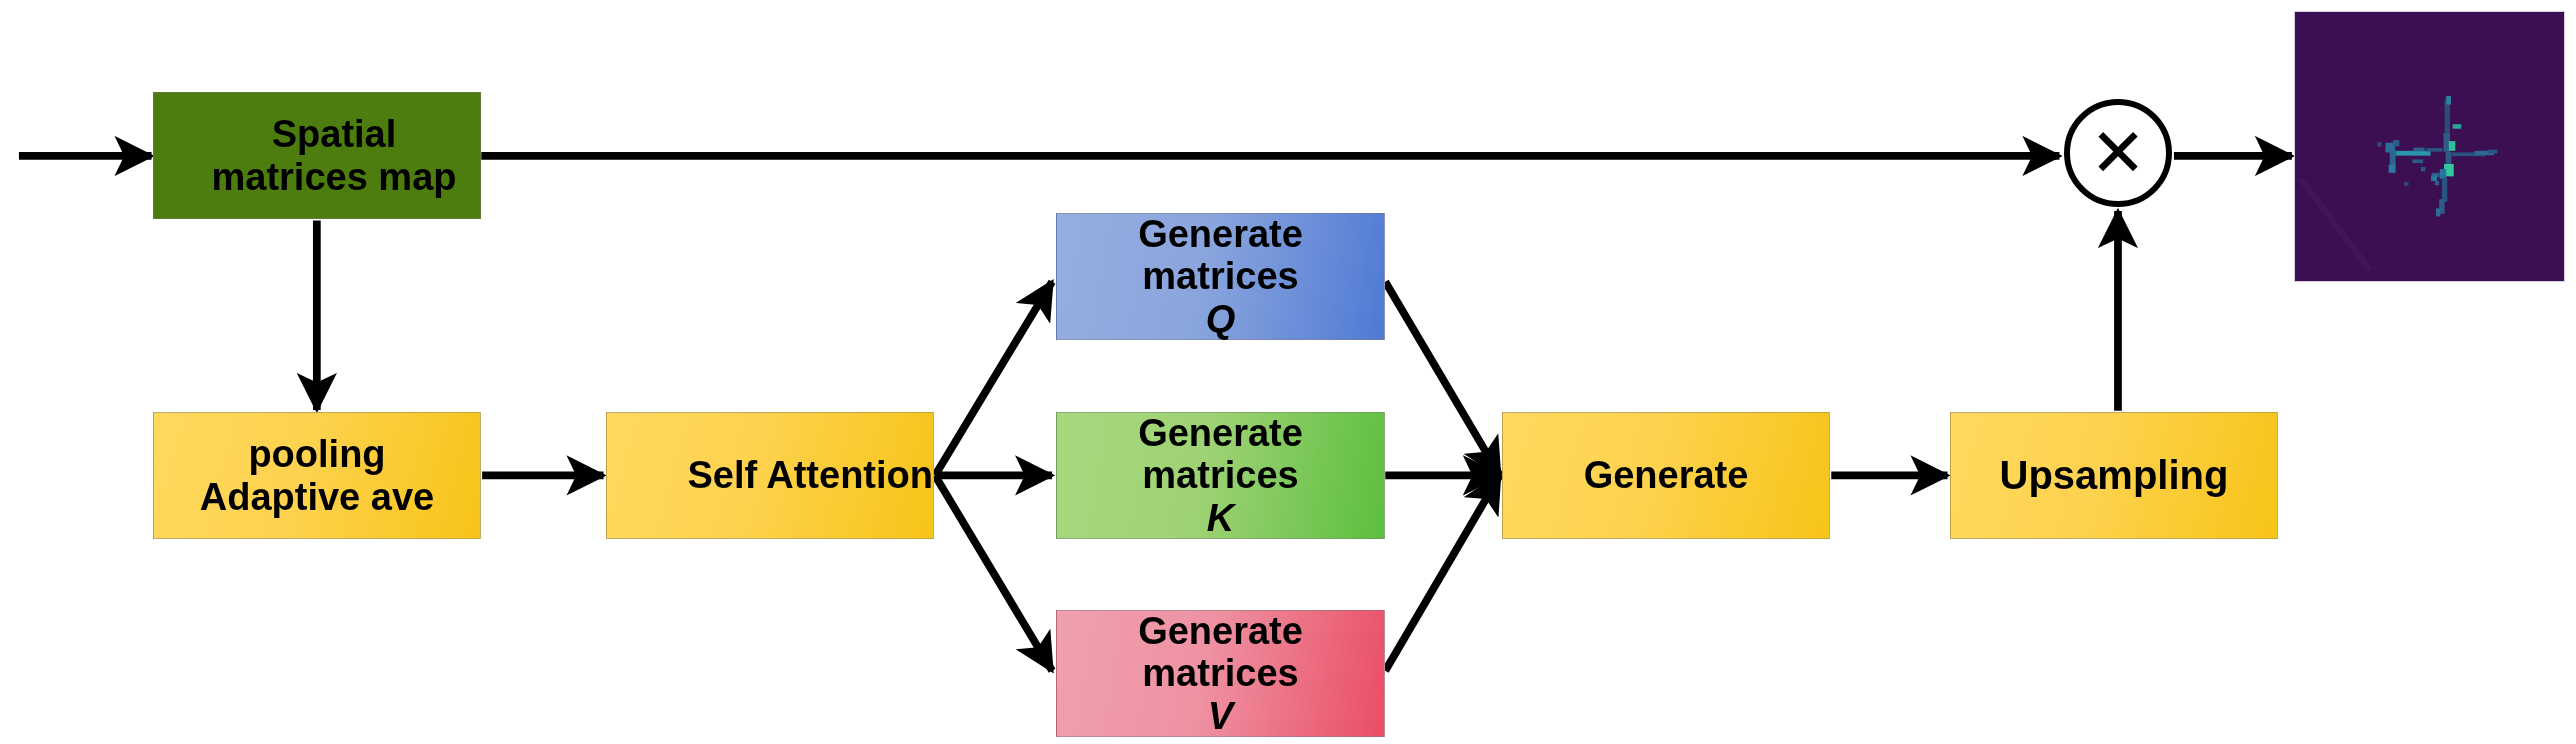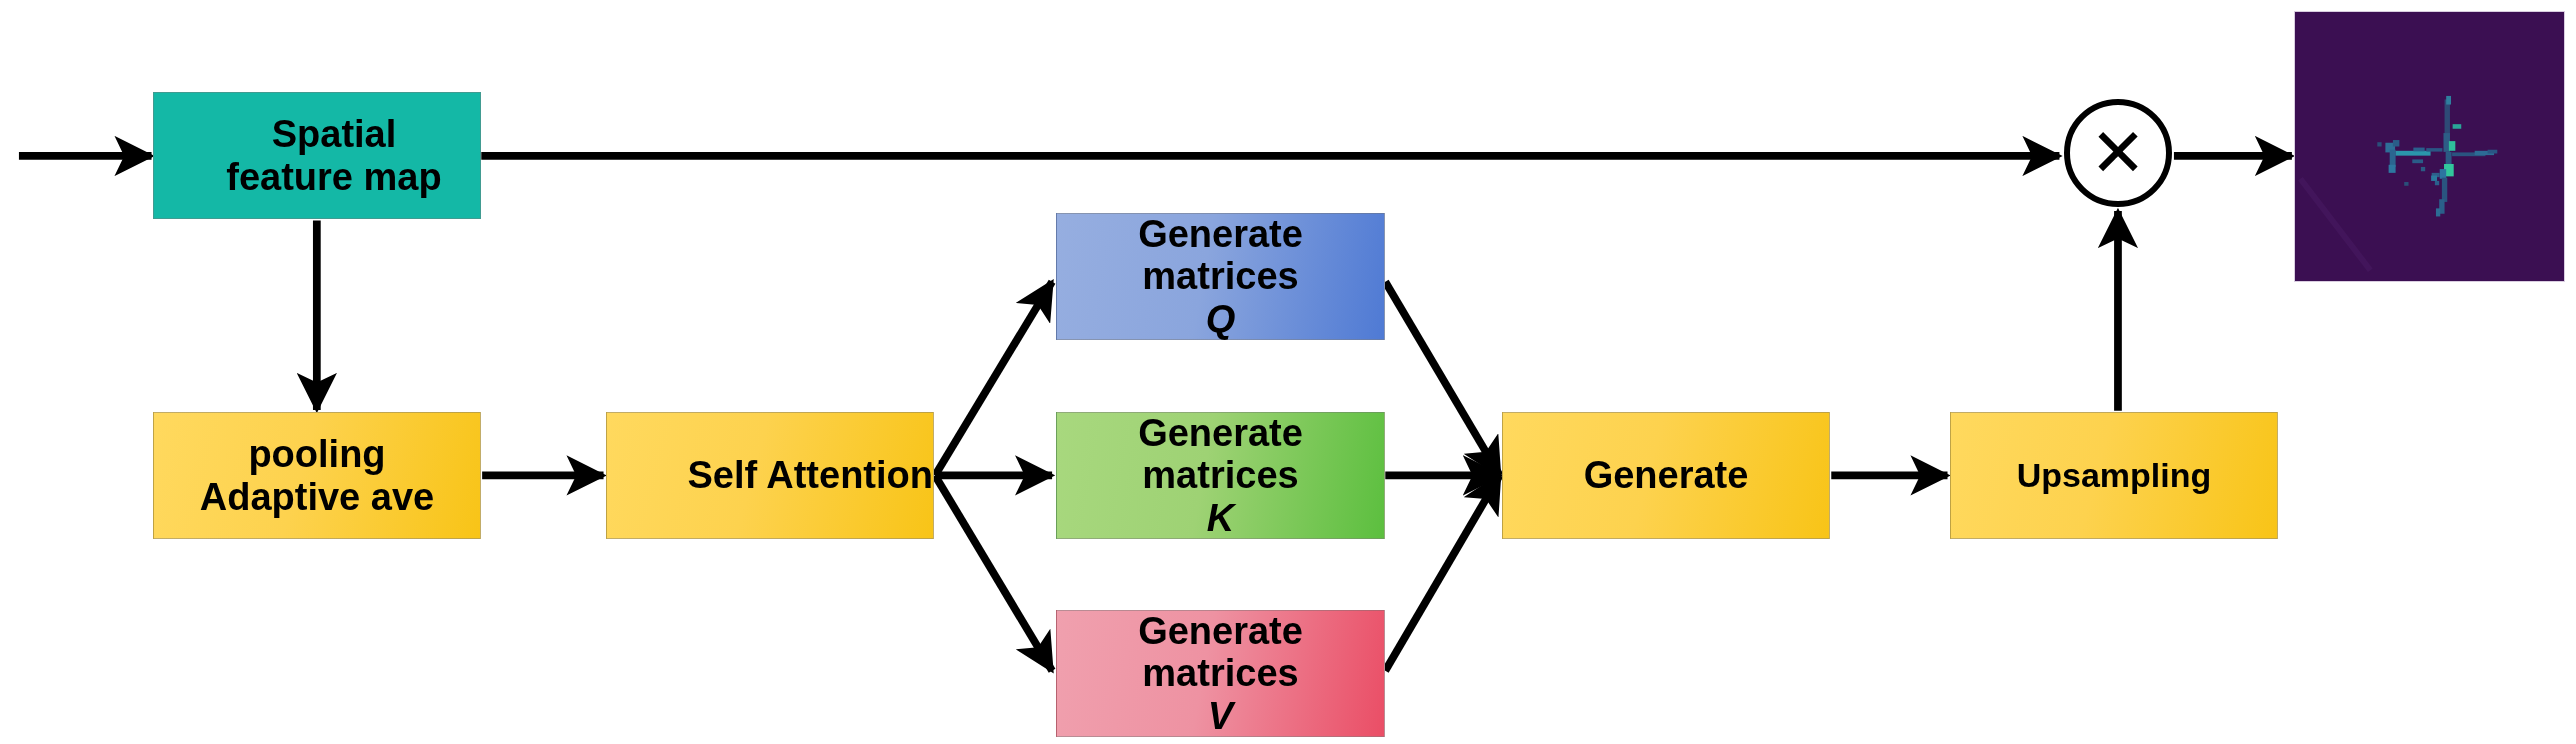--- a/index.html
+++ b/index.html
@@ -19,24 +19,24 @@
   .node span{display:block;width:100%;}
 
   
   #box-spatial   {left:153px; top:92px; width:328px; height:127px; font-size:38px;}
   #box-pooling   {left:153px; top:412px; width:328px; height:127px; font-size:38px;}
   #box-attention {left:606px; top:412px; width:328px; height:127px; font-size:38px;text-align:right;}
   #box-q         {left:1056px;top:213px; width:329px; height:127px; font-size:38px;}
   #box-k         {left:1056px;top:412px; width:329px; height:127px; font-size:38px;}
   #box-v         {left:1056px;top:610px; width:329px; height:127px; font-size:38px;}
   #box-softmax   {left:1502px;top:412px; width:328px; height:127px; font-size:38px;}
-  #box-upsampling{left:1950px;top:412px; width:328px; height:127px; font-size:34px;}
-
-  
-  .fill-teal   {background:#14b8a6;padding-left:34px;}
+  #box-upsampling{left:1950px;top:412px; width:328px; height:127px; font-size:40px;}
+
+  
+  .fill-teal   {background:#4d7c0f;padding-left:34px;}
   .fill-gold   {background:linear-gradient(105deg,#ffd95e 0%,#fdd24e 45%,#f8c417 100%);}
   .fill-blue   {background:linear-gradient(100deg,#96aee0 0%,#8aa5dd 45%,#4f7ad4 100%);}
   .fill-green  {background:linear-gradient(100deg,#a8d87e 0%,#9ed274 45%,#5cbf3f 100%);}
   .fill-pink   {background:linear-gradient(100deg,#f0a0ae 0%,#ee92a2 45%,#ea4e66 100%);}
 
   .mat-letter{font-style:italic;}
 
   
   #wires{position:absolute;left:0;top:0;width:2576px;height:745px;pointer-events:none;}
 
@@ -89,21 +89,21 @@
 
       <line x1="2127" y1="552" x2="2262" y2="552"></line>
       <line x1="2460" y1="477" x2="2460" y2="245"></line>
       <line x1="2525" y1="181" x2="2662" y2="181"></line>
     </g>
   </svg>
 
   <div class="node fill-teal" id="box-spatial">
     <span>
         <span>Spatial</span>
-        <span>feature map</span>
+        <span>matrices map</span>
       </span>
   </div>
 
   <div class="node fill-gold" id="box-pooling">
     <span>
         <span>pooling</span>
         <span>Adaptive ave</span>
       </span>
   </div>
 

